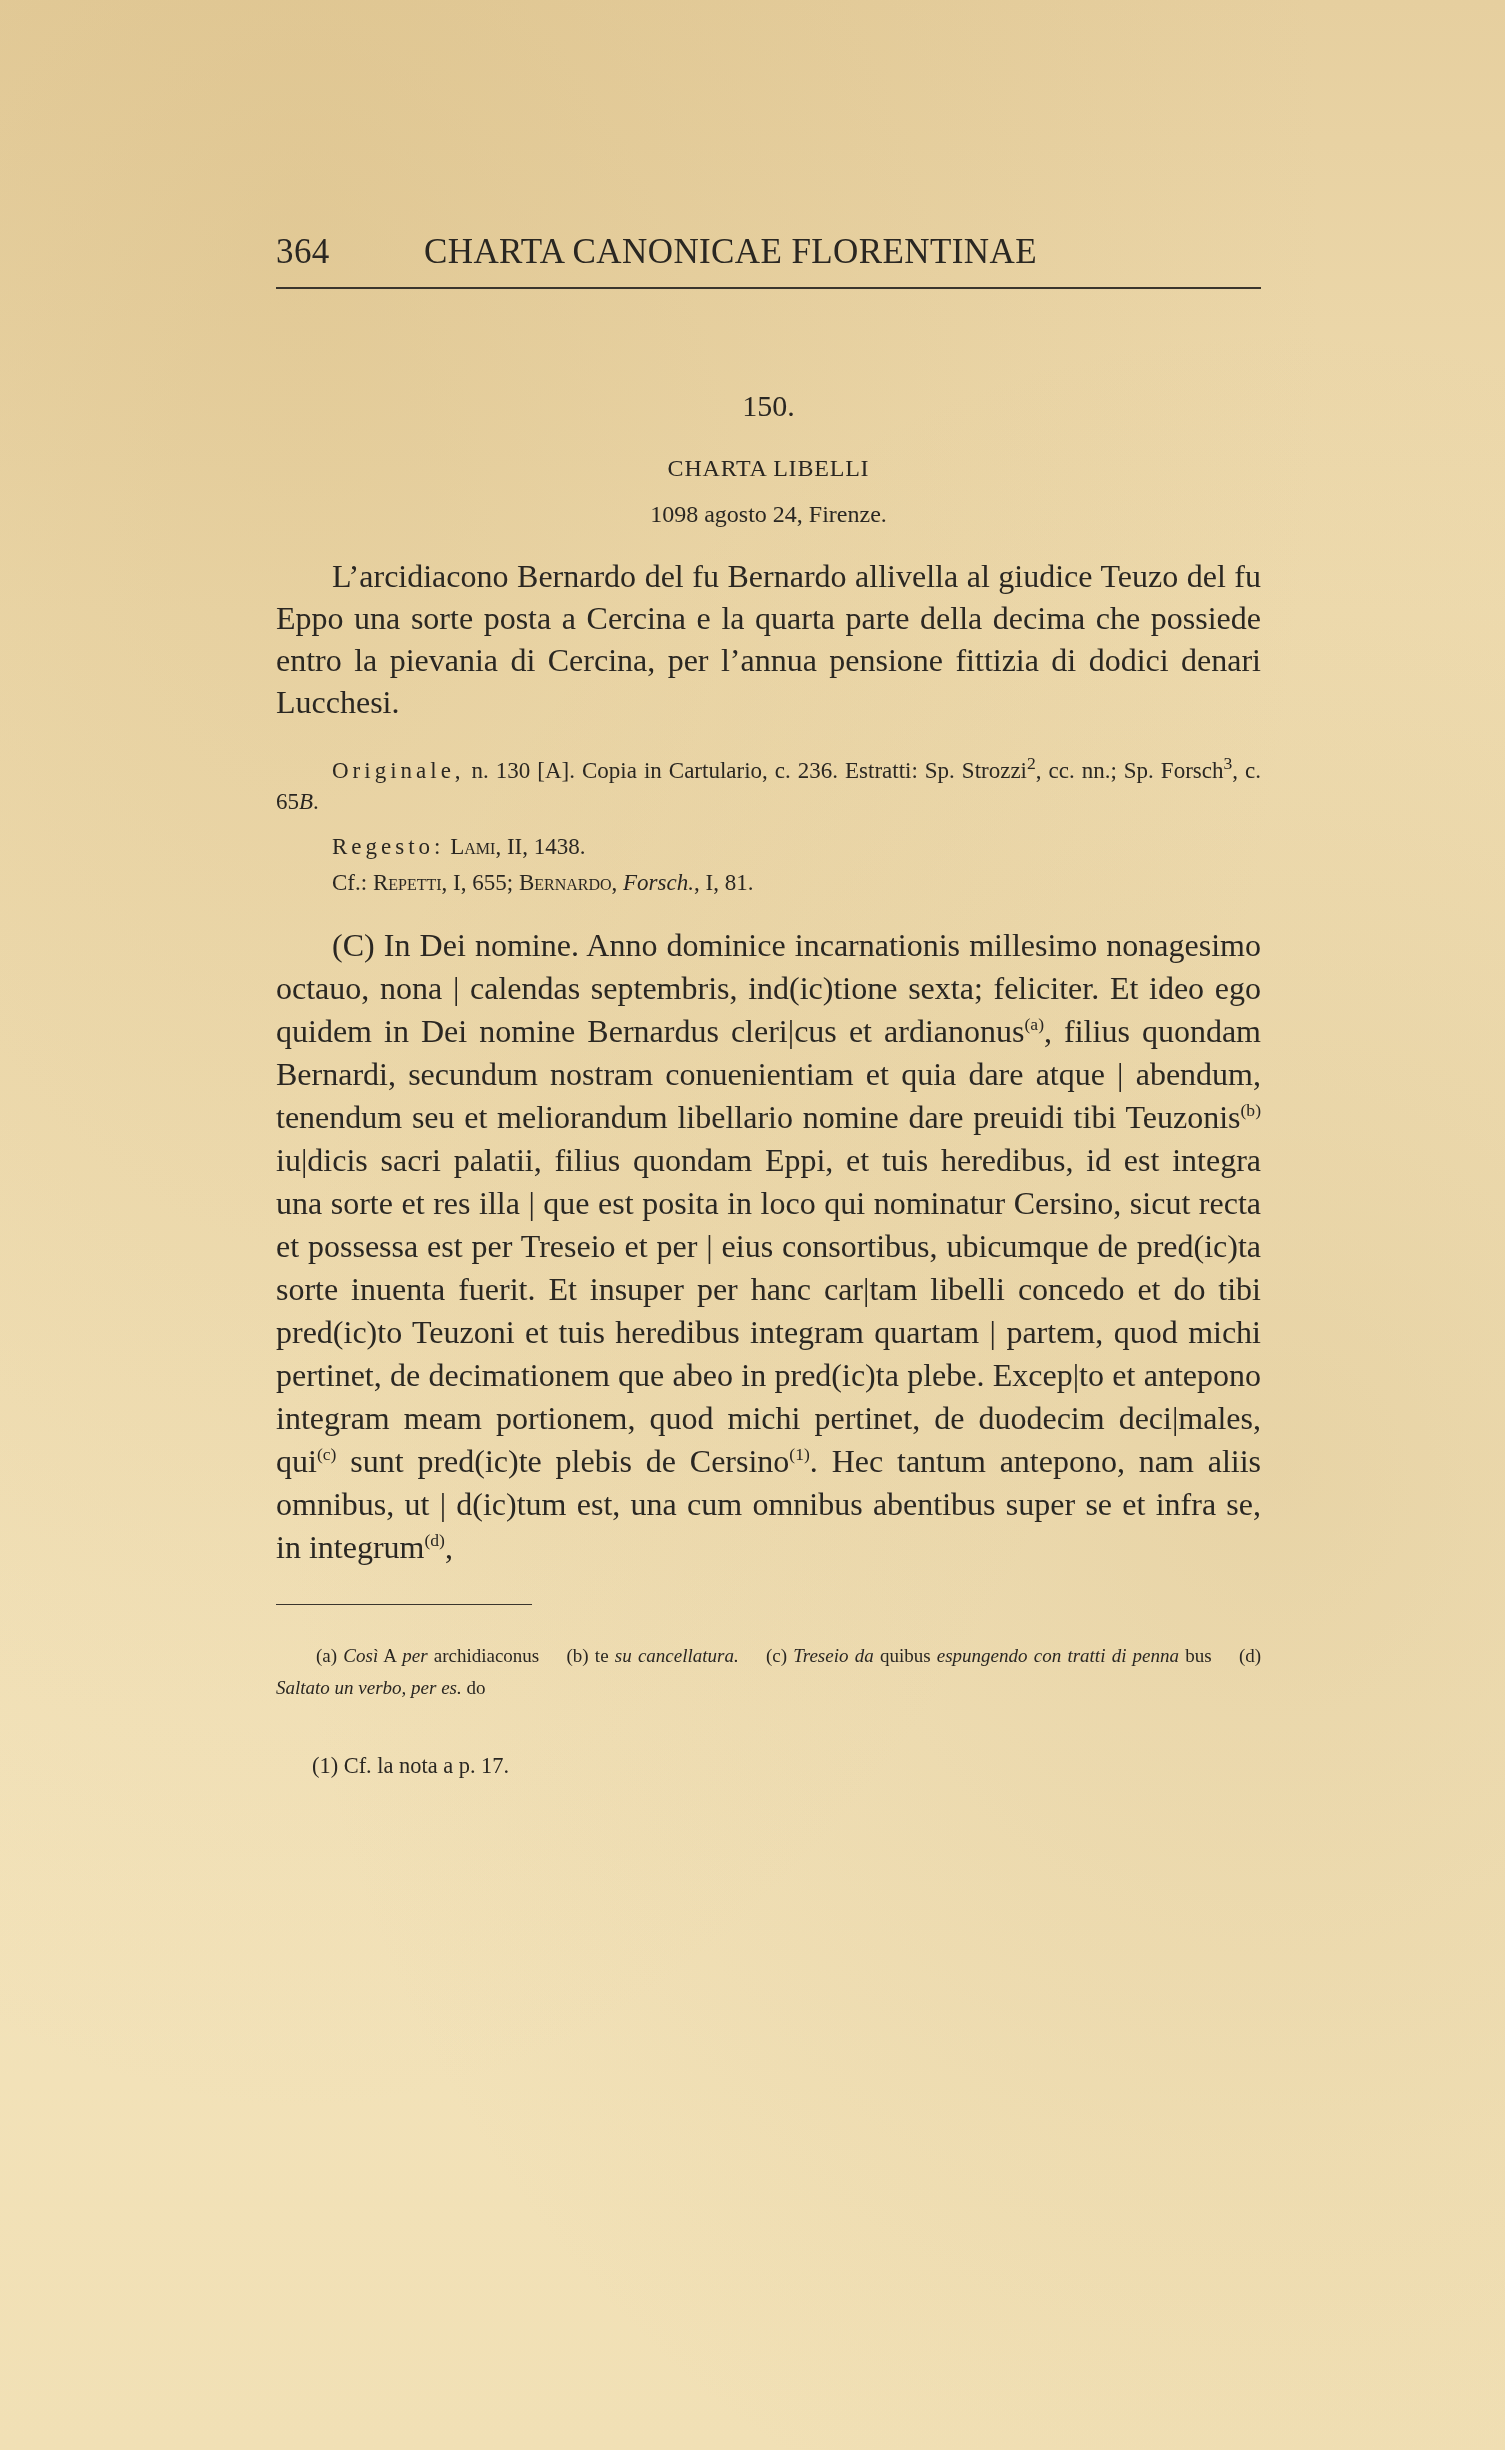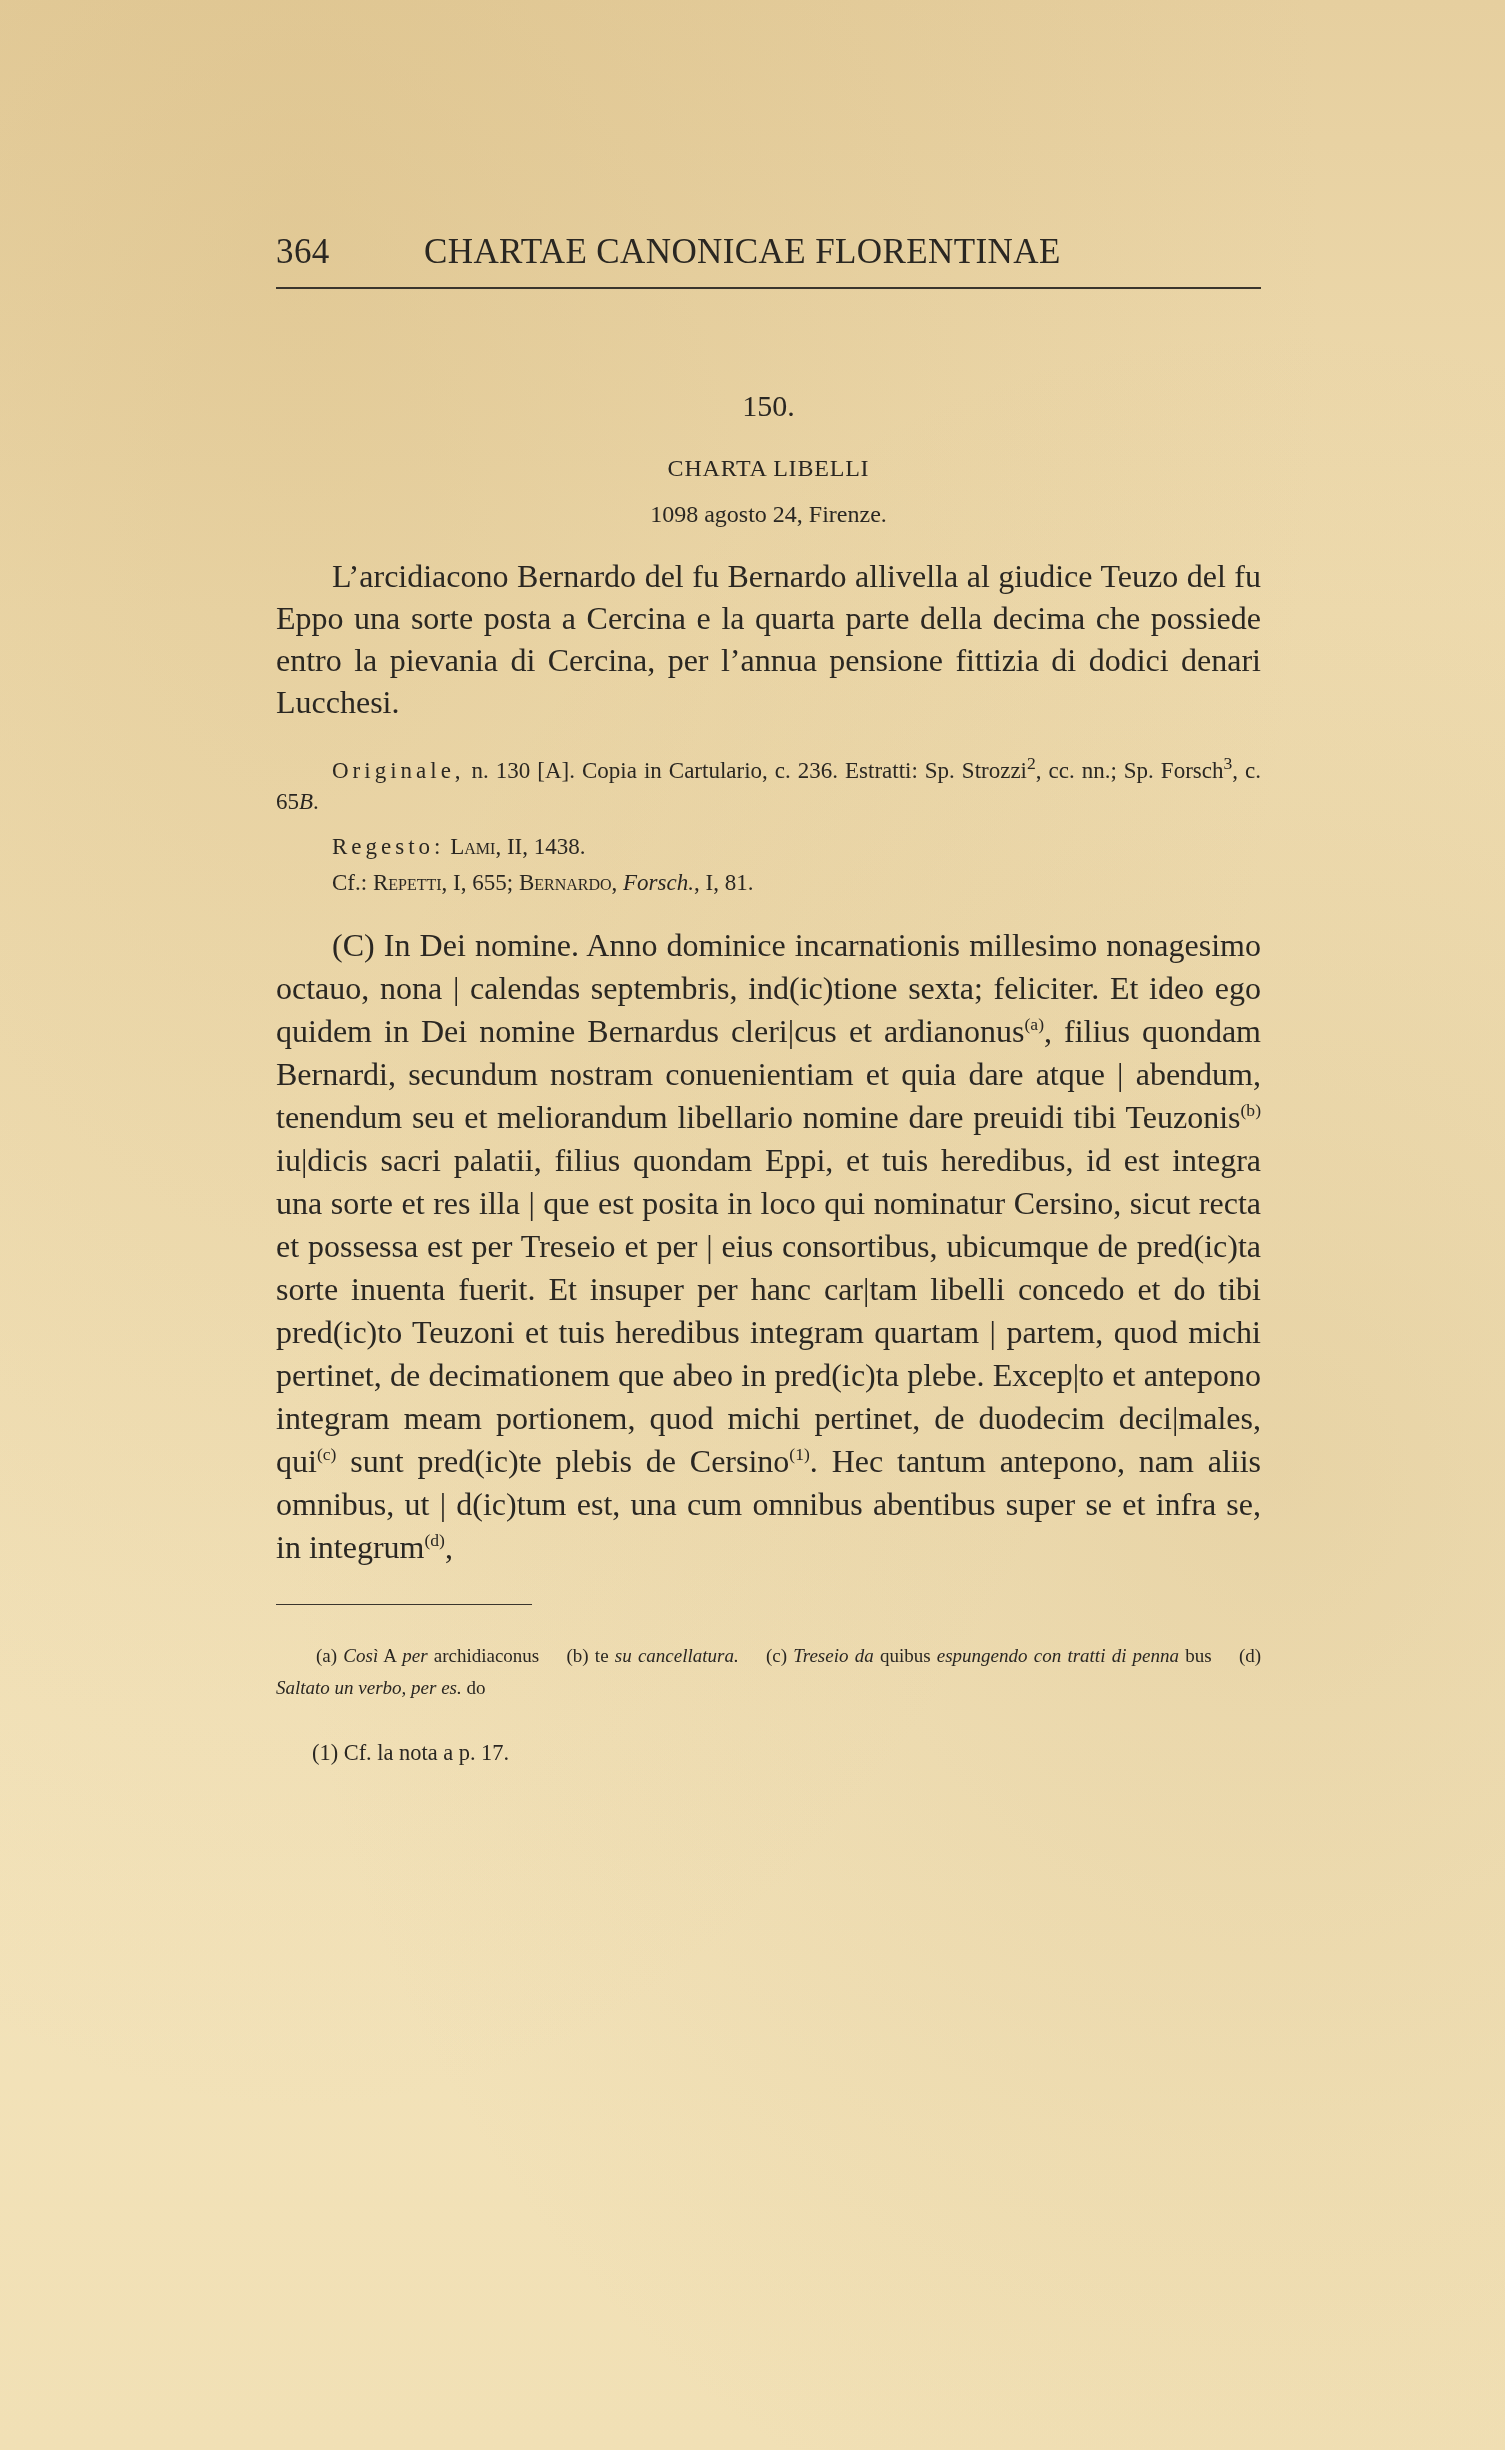--- a/index.html
+++ b/index.html
@@ -94,32 +94,32 @@
     font-size: 19px;
     line-height: 32px;
     margin-top: 35px;
     text-indent: 40px;
     text-align: justify;
   }
   .notes .note { margin-right: 21px; }
   .ext-note {
     font-family: "Liberation Serif", "DejaVu Serif", serif;
     font-size: 22.4px;
-    margin-top: 36px;
+    margin-top: 49px;
     padding-left: 36px;
   }
 </style>
 </head>
 <body>
 
 <div class="page">
 
   <div class="running-head">
     <span class="page-no">364</span>
-    <span>CHARTAE CANONICAE FLORENTINAE</span>
+    <span>CHARTA CANONICAE FLORENTINAE</span>
   </div>
   <div class="head-rule"></div>
 
   <div class="doc-number">150.</div>
   <div class="doc-type">CHARTA LIBELLI</div>
   <div class="doc-date">1098 agosto 24, Firenze.</div>
 
   <p class="regest">L’arcidiacono Bernardo del fu Bernardo allivella al giudice Teuzo del fu Eppo una sorte posta a Cercina e la quarta parte della decima che possiede entro la pievania di Cercina, per l’annua pensione fittizia di dodici denari Lucchesi.</p>
 
   <div class="apparatus">

